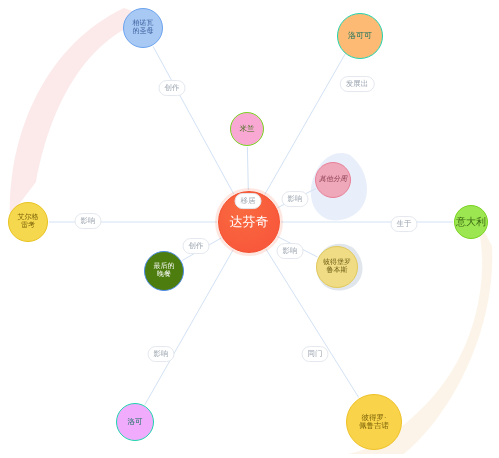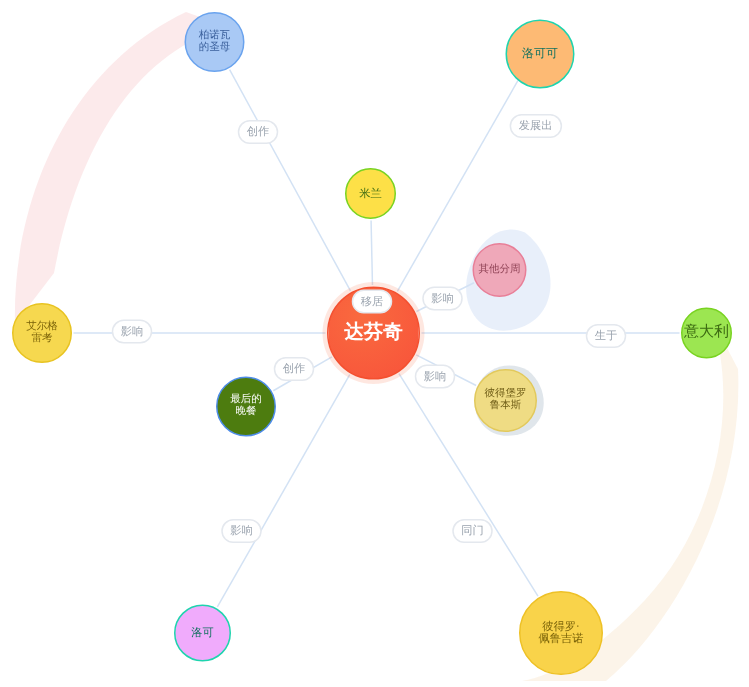--- a/index.html
+++ b/index.html
@@ -80,24 +80,24 @@
     </svg>
 
   <div id="node-layer">
       <div class="node" style="left: 143px; top: 28px; width: 40px; height: 40px; background: rgb(169, 201, 245); border: 1.5px solid rgb(106, 163, 238); color: rgb(58, 95, 155); font-size: 7px;">
         <span class="node-label">柏诺瓦
 的圣母</span>
       </div>
       <div class="node" style="left: 360px; top: 36px; width: 46px; height: 46px; background: #fdba74; border: 1.5px solid rgb(31, 212, 174); color: rgb(16, 112, 94); font-size: 8px;">
         <span class="node-label">洛可可</span>
       </div>
-      <div class="node" style="left: 247px; top: 129px; width: 34px; height: 34px; background: #fde047; border: 1.5px solid rgb(121, 211, 33); color: rgb(60, 106, 18); font-size: 7.5px;">
+      <div class="node" style="left: 247px; top: 129px; width: 34px; height: 34px; background: #f9a8d4; border: 1.5px solid rgb(121, 211, 33); color: rgb(60, 106, 18); font-size: 7.5px;">
         <span class="node-label">米兰</span>
       </div>
-      <div class="node" style="left: 333px; top: 180px; width: 36px; height: 36px; background: rgb(239, 168, 185); border: 1.5px solid rgb(232, 127, 152); color: rgb(140, 63, 82); font-size: 7px;">
+      <div class="node" style="left: 333px; top: 180px; width: 36px; height: 36px; background: rgb(239, 168, 185); border: 1.5px solid rgb(232, 127, 152); color: rgb(140, 63, 82); font-size: 7px; font-style: italic;">
         <span class="node-label">其他分周</span>
       </div>
       <div class="node" style="left: 28px; top: 222px; width: 40px; height: 40px; background: rgb(246, 216, 79); border: 1.5px solid rgb(232, 195, 32); color: rgb(122, 98, 8); font-size: 7px;">
         <span class="node-label">艾尔格
 雷考</span>
       </div>
       <div class="node" style="left: 471px; top: 222px; width: 34px; height: 34px; background: rgb(156, 230, 81); border: 1.5px solid rgb(121, 211, 33); color: rgb(60, 106, 18); font-size: 10px;">
         <span class="node-label">意大利</span>
       </div>
       <div class="node" style="left: 164px; top: 271px; width: 40px; height: 40px; background: #4d7c0f; border: 1.5px solid rgb(77, 140, 232); color: rgb(255, 255, 255); font-size: 7px;">
@@ -108,21 +108,21 @@
         <span class="node-label">彼得堡罗
 鲁本斯</span>
       </div>
       <div class="node" style="left: 135px; top: 422px; width: 38px; height: 38px; background: #f0abfc; border: 1.5px solid rgb(31, 212, 174); color: rgb(16, 112, 94); font-size: 7.5px;">
         <span class="node-label">洛可</span>
       </div>
       <div class="node" style="left: 374px; top: 422px; width: 56px; height: 56px; background: rgb(249, 211, 74); border: 1.5px solid rgb(238, 193, 38); color: rgb(122, 98, 8); font-size: 7.5px;">
         <span class="node-label">彼得罗·
 佩鲁吉诺</span>
       </div>
-      <div class="node" style="left: 249px; top: 222px; width: 62px; height: 62px; background: radial-gradient(circle at 38% 32%, rgb(249, 106, 63) 0%, rgb(248, 82, 58) 100%); border: 1.5px solid rgb(244, 80, 47); color: rgb(255, 255, 255); font-size: 13px; box-shadow: rgba(249, 106, 63, 0.16) 0px 0px 0px 3px; font-weight: bold;">
+      <div class="node" style="left: 249px; top: 222px; width: 62px; height: 62px; background: radial-gradient(circle at 38% 32%, rgb(249, 106, 63) 0%, rgb(248, 82, 58) 100%); border: 1.5px solid rgb(244, 80, 47); color: rgb(255, 255, 255); font-size: 13px; box-shadow: rgba(249, 106, 63, 0.16) 0px 0px 0px 3px; font-weight: normal;">
         <span class="node-label">达芬奇</span>
       </div>
     </div>
   <div id="edge-label-layer">
       <div class="edge-label" style="left: 172px; top: 88px;">创作</div>
       <div class="edge-label" style="left: 321px; top: 84px; margin-left: 36px;">发展出</div>
       <div class="edge-label" style="left: 248px; top: 177px; margin-top: 24px;">移居</div>
       <div class="edge-label" style="left: 295px; top: 199px;">影响</div>
       <div class="edge-label" style="left: 88px; top: 221px;">影响</div>
       <div class="edge-label" style="left: 404px; top: 224px;">生于</div>

